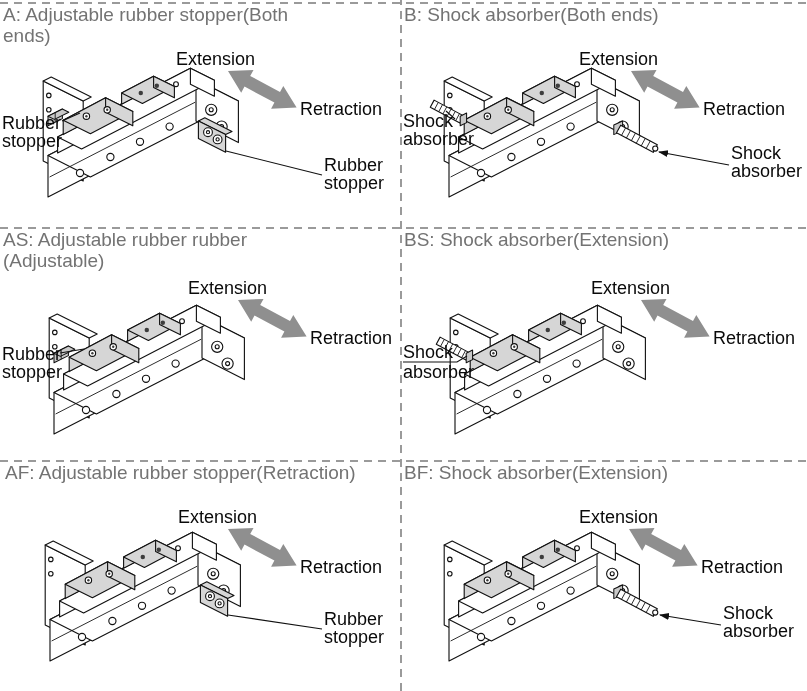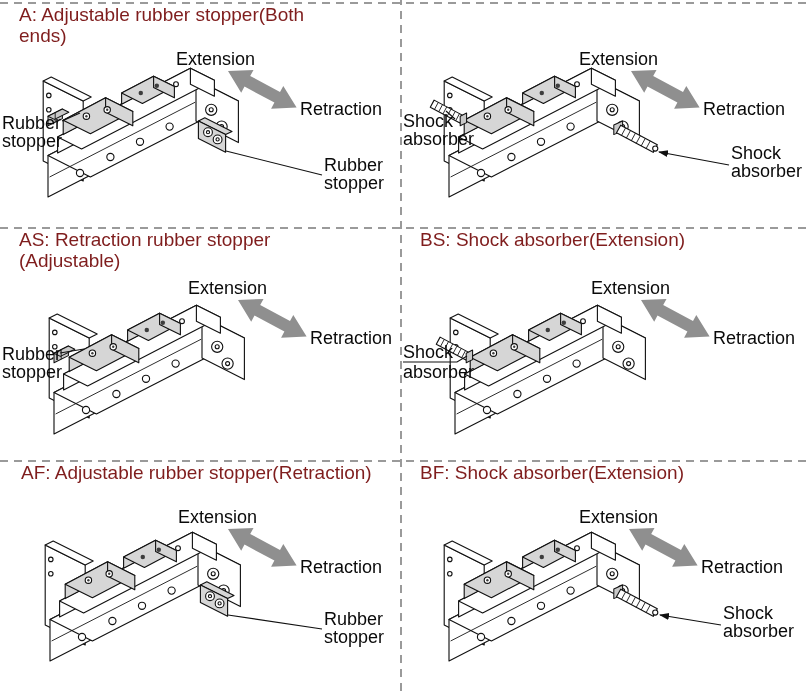--- a/index.html
+++ b/index.html
@@ -3,21 +3,21 @@
 <meta charset="utf-8">
 <style>
   html,body{margin:0;padding:0;background:#ffffff;}
   #stage{position:relative;width:807px;height:691px;background:#fff;overflow:hidden;
          font-family:"Liberation Sans",sans-serif;color:#0a0a0a;}
   .hdash{position:absolute;height:2px;left:0;width:807px;
          background:repeating-linear-gradient(90deg,#9a9a9a 0 8px,transparent 8px 14px);}
   .vdash{position:absolute;width:2px;top:0;height:691px;
          background:repeating-linear-gradient(0deg,#9a9a9a 0 8px,transparent 8px 14px);}
   .panel{position:absolute;}
-  .title{position:absolute;top:1px;left:3px;z-index:2;font-size:19px;line-height:21px;color:#7f1d1d;margin-left:16px;}
+  .title{position:absolute;top:1px;left:3px;z-index:2;font-size:19px;line-height:21px;color:#737373;}
   .panel svg{position:absolute;top:0;left:0;display:block;}
   .wf{fill:#ffffff;stroke:#111;stroke-width:1.4;stroke-linejoin:round;}
   .gf{fill:#d6d6d6;stroke:#111;stroke-width:1.4;stroke-linejoin:round;}
   .nf{fill:#c9c9c9;stroke:#111;stroke-width:1.3;stroke-linejoin:round;}
   .ln{stroke:#111;stroke-width:1.1;fill:none;}
   .dot{fill:#3d3d3d;stroke:none;}
   .lead{stroke:#111;stroke-width:1.1;fill:none;}
   .arrowfill{fill:#8f8f8f;stroke:none;}
   text{font-family:"Liberation Sans",sans-serif;font-size:18px;fill:#0a0a0a;}
 </style>
@@ -143,41 +143,44 @@
       <line class="lead" x1="62" y1="118" x2="80" y2="110"></line>
       <text x="2" y="126">Rubber</text>
       <text x="2" y="144">stopper</text>
       <line class="lead" x1="322" y1="172" x2="226" y2="148"></line>
       <text x="324" y="168">Rubber</text>
       <text x="324" y="186">stopper</text>
     </svg>
   </div>
 
   <div class="panel" style="left:401px;top:3px;width:406px;height:225px;">
+    <div class="title">
+      <div>B: Shock absorber(Both ends)</div>
+    </div>
     <svg width="406" height="225" viewBox="0 0 406 225">
       <g transform="translate(16,30) scale(0.8)">
         <use href="#cyl-body"></use>
         <use href="#shock-top"></use>
         <use href="#shock-bottom"></use>
       </g>
       <use href="#dbl-arrow" transform="translate(230,68)"></use>
       <text x="178" y="62">Extension</text>
       <text x="302" y="112">Retraction</text>
       <line class="lead" x1="54" y1="116" x2="45" y2="108"></line>
       <text x="2" y="124">Shock</text>
       <text x="2" y="142">absorber</text>
       <line class="lead" x1="328" y1="162" x2="258" y2="149" marker-end="url(#lead-arrow)"></line>
       <text x="330" y="156">Shock</text>
       <text x="330" y="174">absorber</text>
     </svg>
   </div>
 
   <div class="panel" style="left:0;top:228px;width:400px;height:233px;">
     <div class="title">
-      <div>AS: Retraction rubber stopper</div>
+      <div>AS: Adjustable rubber rubber</div>
       <div>(Adjustable)</div>
     </div>
     <svg width="400" height="233" viewBox="0 0 400 233">
       <g transform="translate(22,42) scale(0.8)">
         <use href="#cyl-body"></use>
         <use href="#rubber-top"></use>
       </g>
       <use href="#dbl-arrow" transform="translate(238,72)"></use>
       <text x="188" y="66">Extension</text>
       <text x="310" y="116">Retraction</text>

